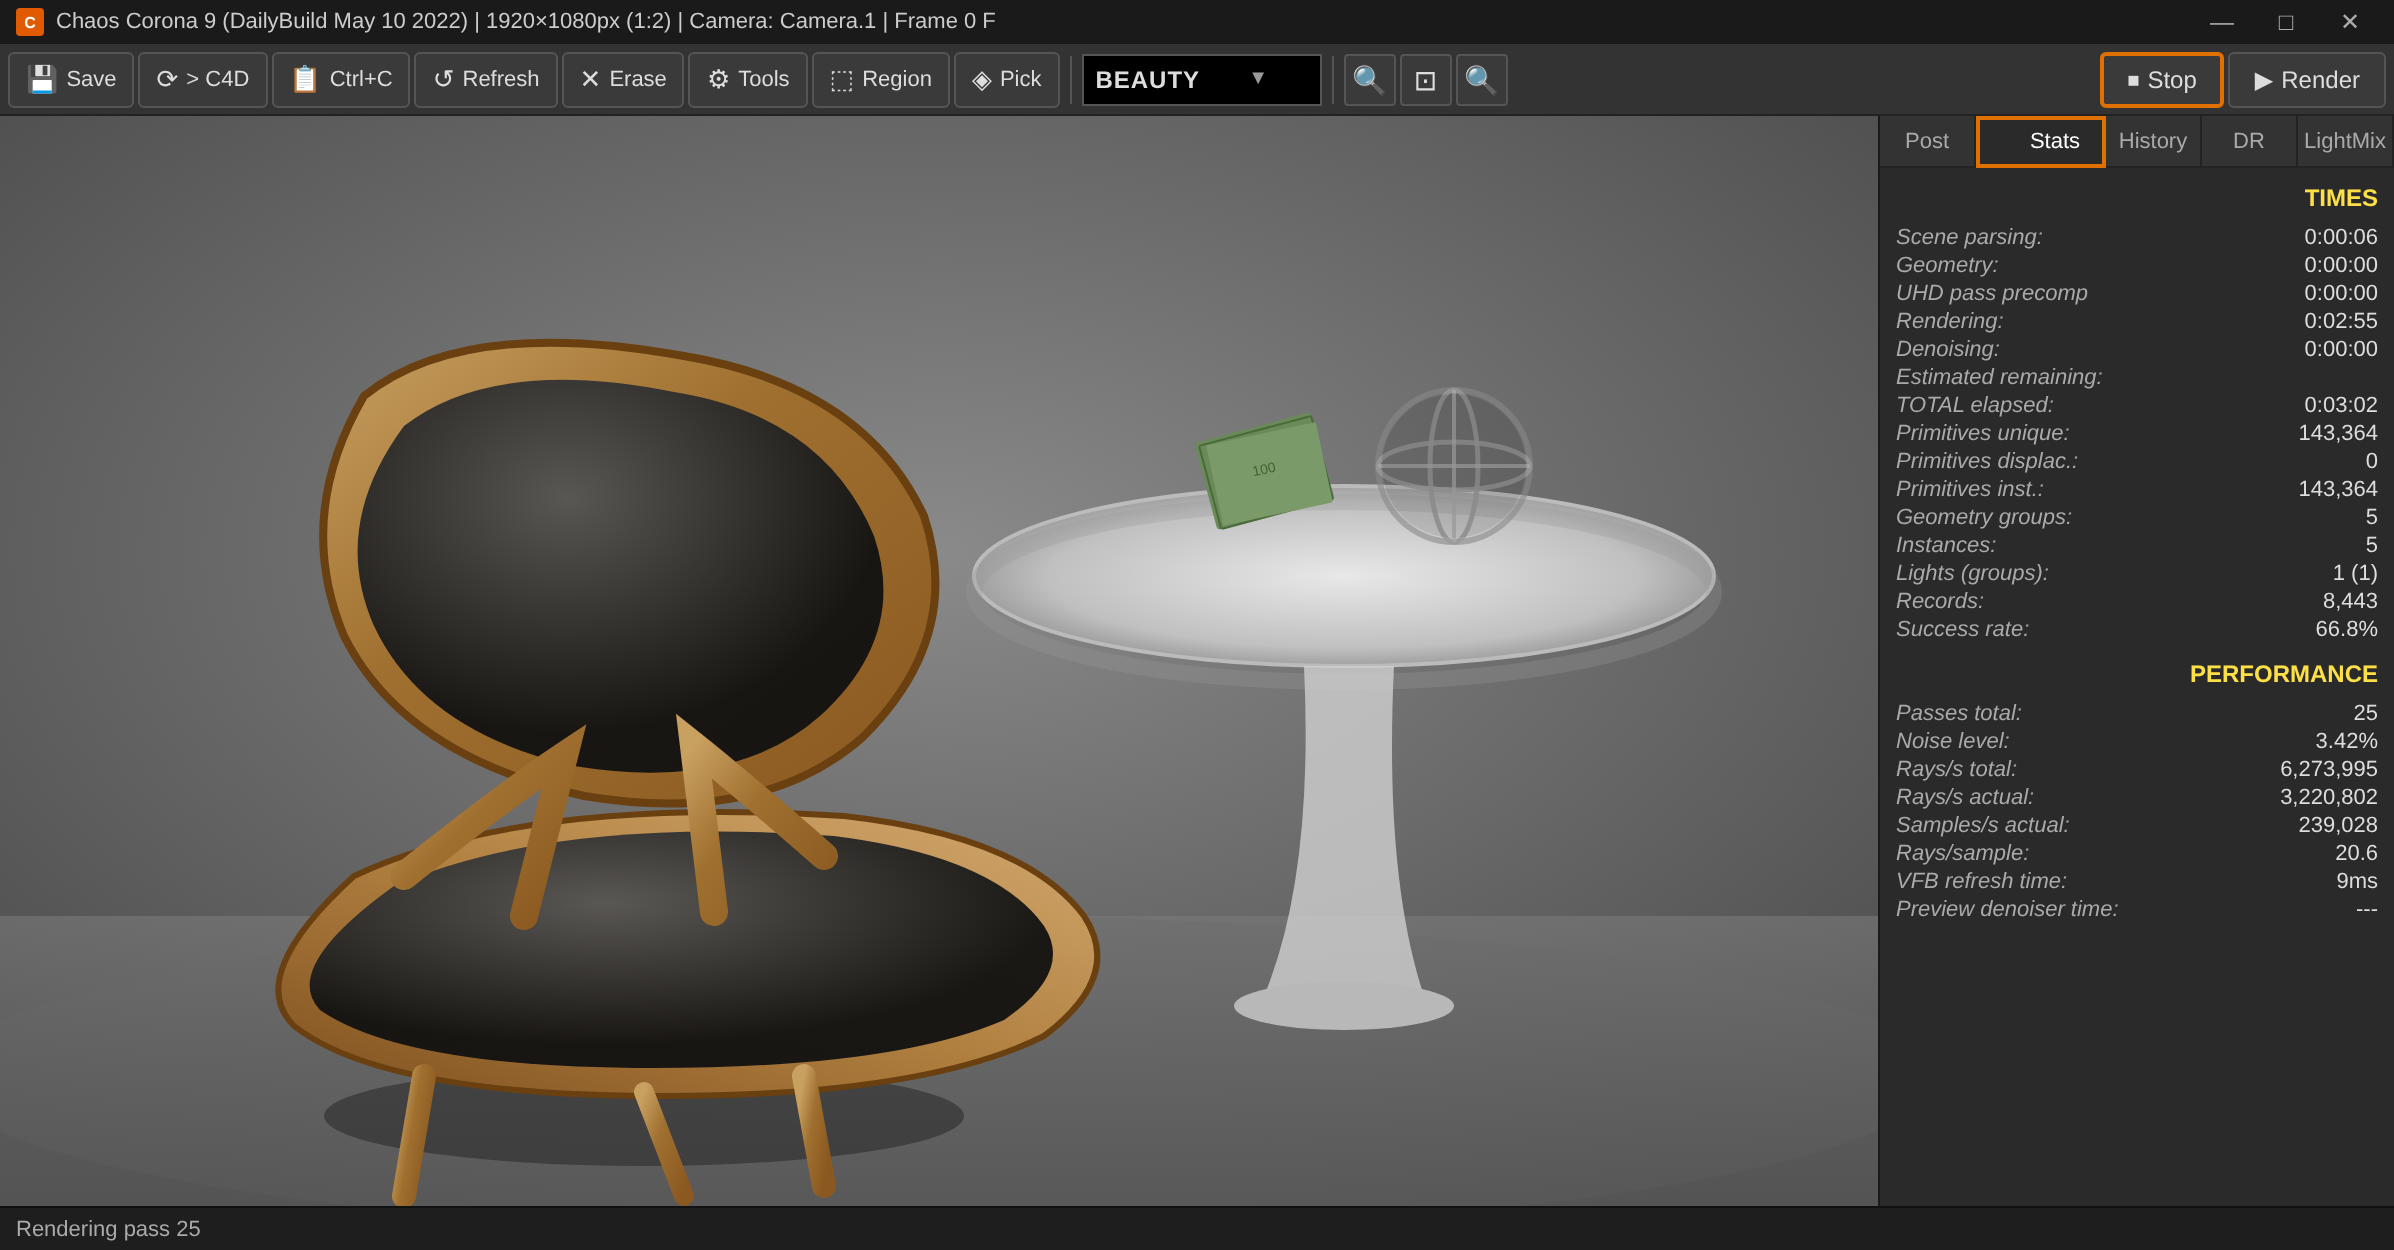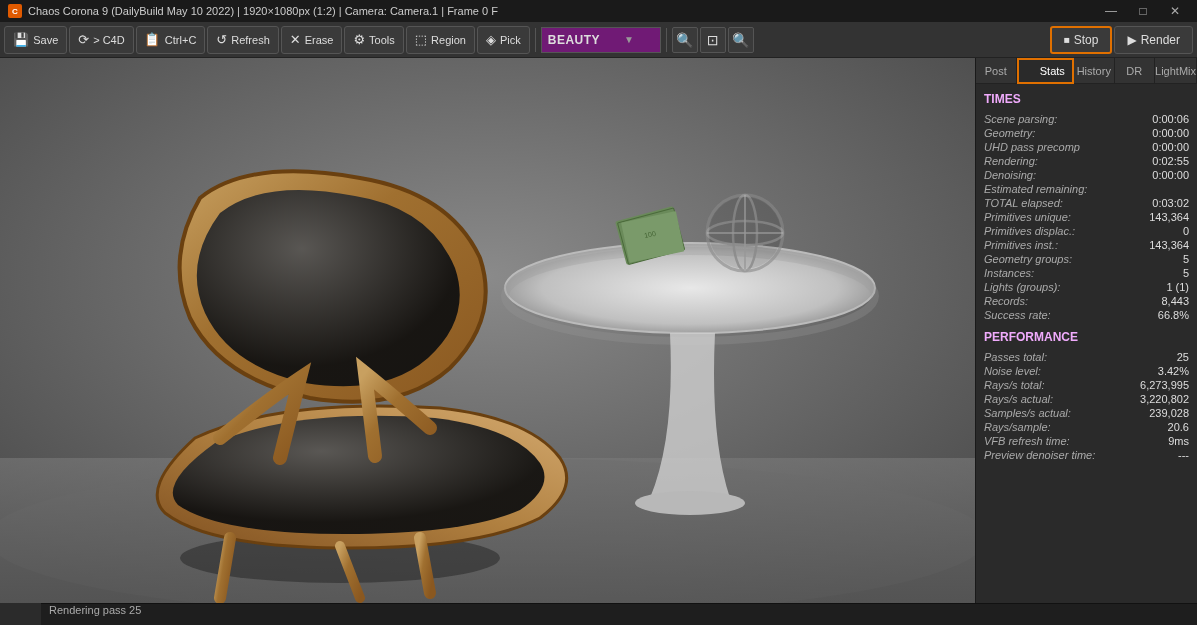--- a/index.html
+++ b/index.html
@@ -88,21 +88,21 @@
     .tb-separator {
       width: 1px;
       height: 24px;
       background: #555;
       margin: 0 3px;
     }
 
     
     #beauty-dropdown {
       height: 26px;
-      background: #701a75;
+      background: #000000;
       border: 1px solid #555;
       color: #ddd;
       font-size: 12px;
       padding: 0 6px;
       display: flex;
       align-items: center;
       gap: 24px;
       cursor: pointer;
       min-width: 120px;
       font-weight: bold;
@@ -162,21 +162,21 @@
     
     #viewport {
       flex: 1;
       background: #555;
       position: relative;
       overflow: hidden;
     }
 
     
     #right-panel {
-      width: 222px;
+      width: 258px;
       background: #2a2a2a;
       border-left: 1px solid #1a1a1a;
       display: flex;
       flex-direction: column;
     }
 
     
     #panel-tabs {
       display: flex;
       background: #333;
@@ -208,46 +208,47 @@
 
     
     #stats-content {
       padding: 6px 8px;
       overflow-y: auto;
       flex: 1;
       font-size: 11px;
     }
     .stats-section-header {
       font-weight: bold;
-      color: #f0abfc;
+      color: #fde047;
       font-size: 12px;
       margin: 8px 0 4px 0;
       padding-bottom: 2px;
+      text-align: right;
     }
     .stats-section-header:first-child { margin-top: 2px; }
     .stats-row {
       display: flex;
       justify-content: space-between;
       align-items: center;
       padding: 1px 0;
       color: #ccc;
     }
     .stats-label { color: #aaa; font-style: italic; }
     .stats-value { color: #ddd; text-align: right; }
 
     
     #status-bar {
       height: 22px;
       background: #1e1e1e;
       border-top: 1px solid #111;
       display: flex;
+      align-items: center;
       padding: 0 8px;
       font-size: 11px;
       color: #aaa;
-      margin-left: 41px;
     }
 
     
     #scene-canvas {
       width: 100%;
       height: 100%;
     }
   </style>
 </head>
 <body>

